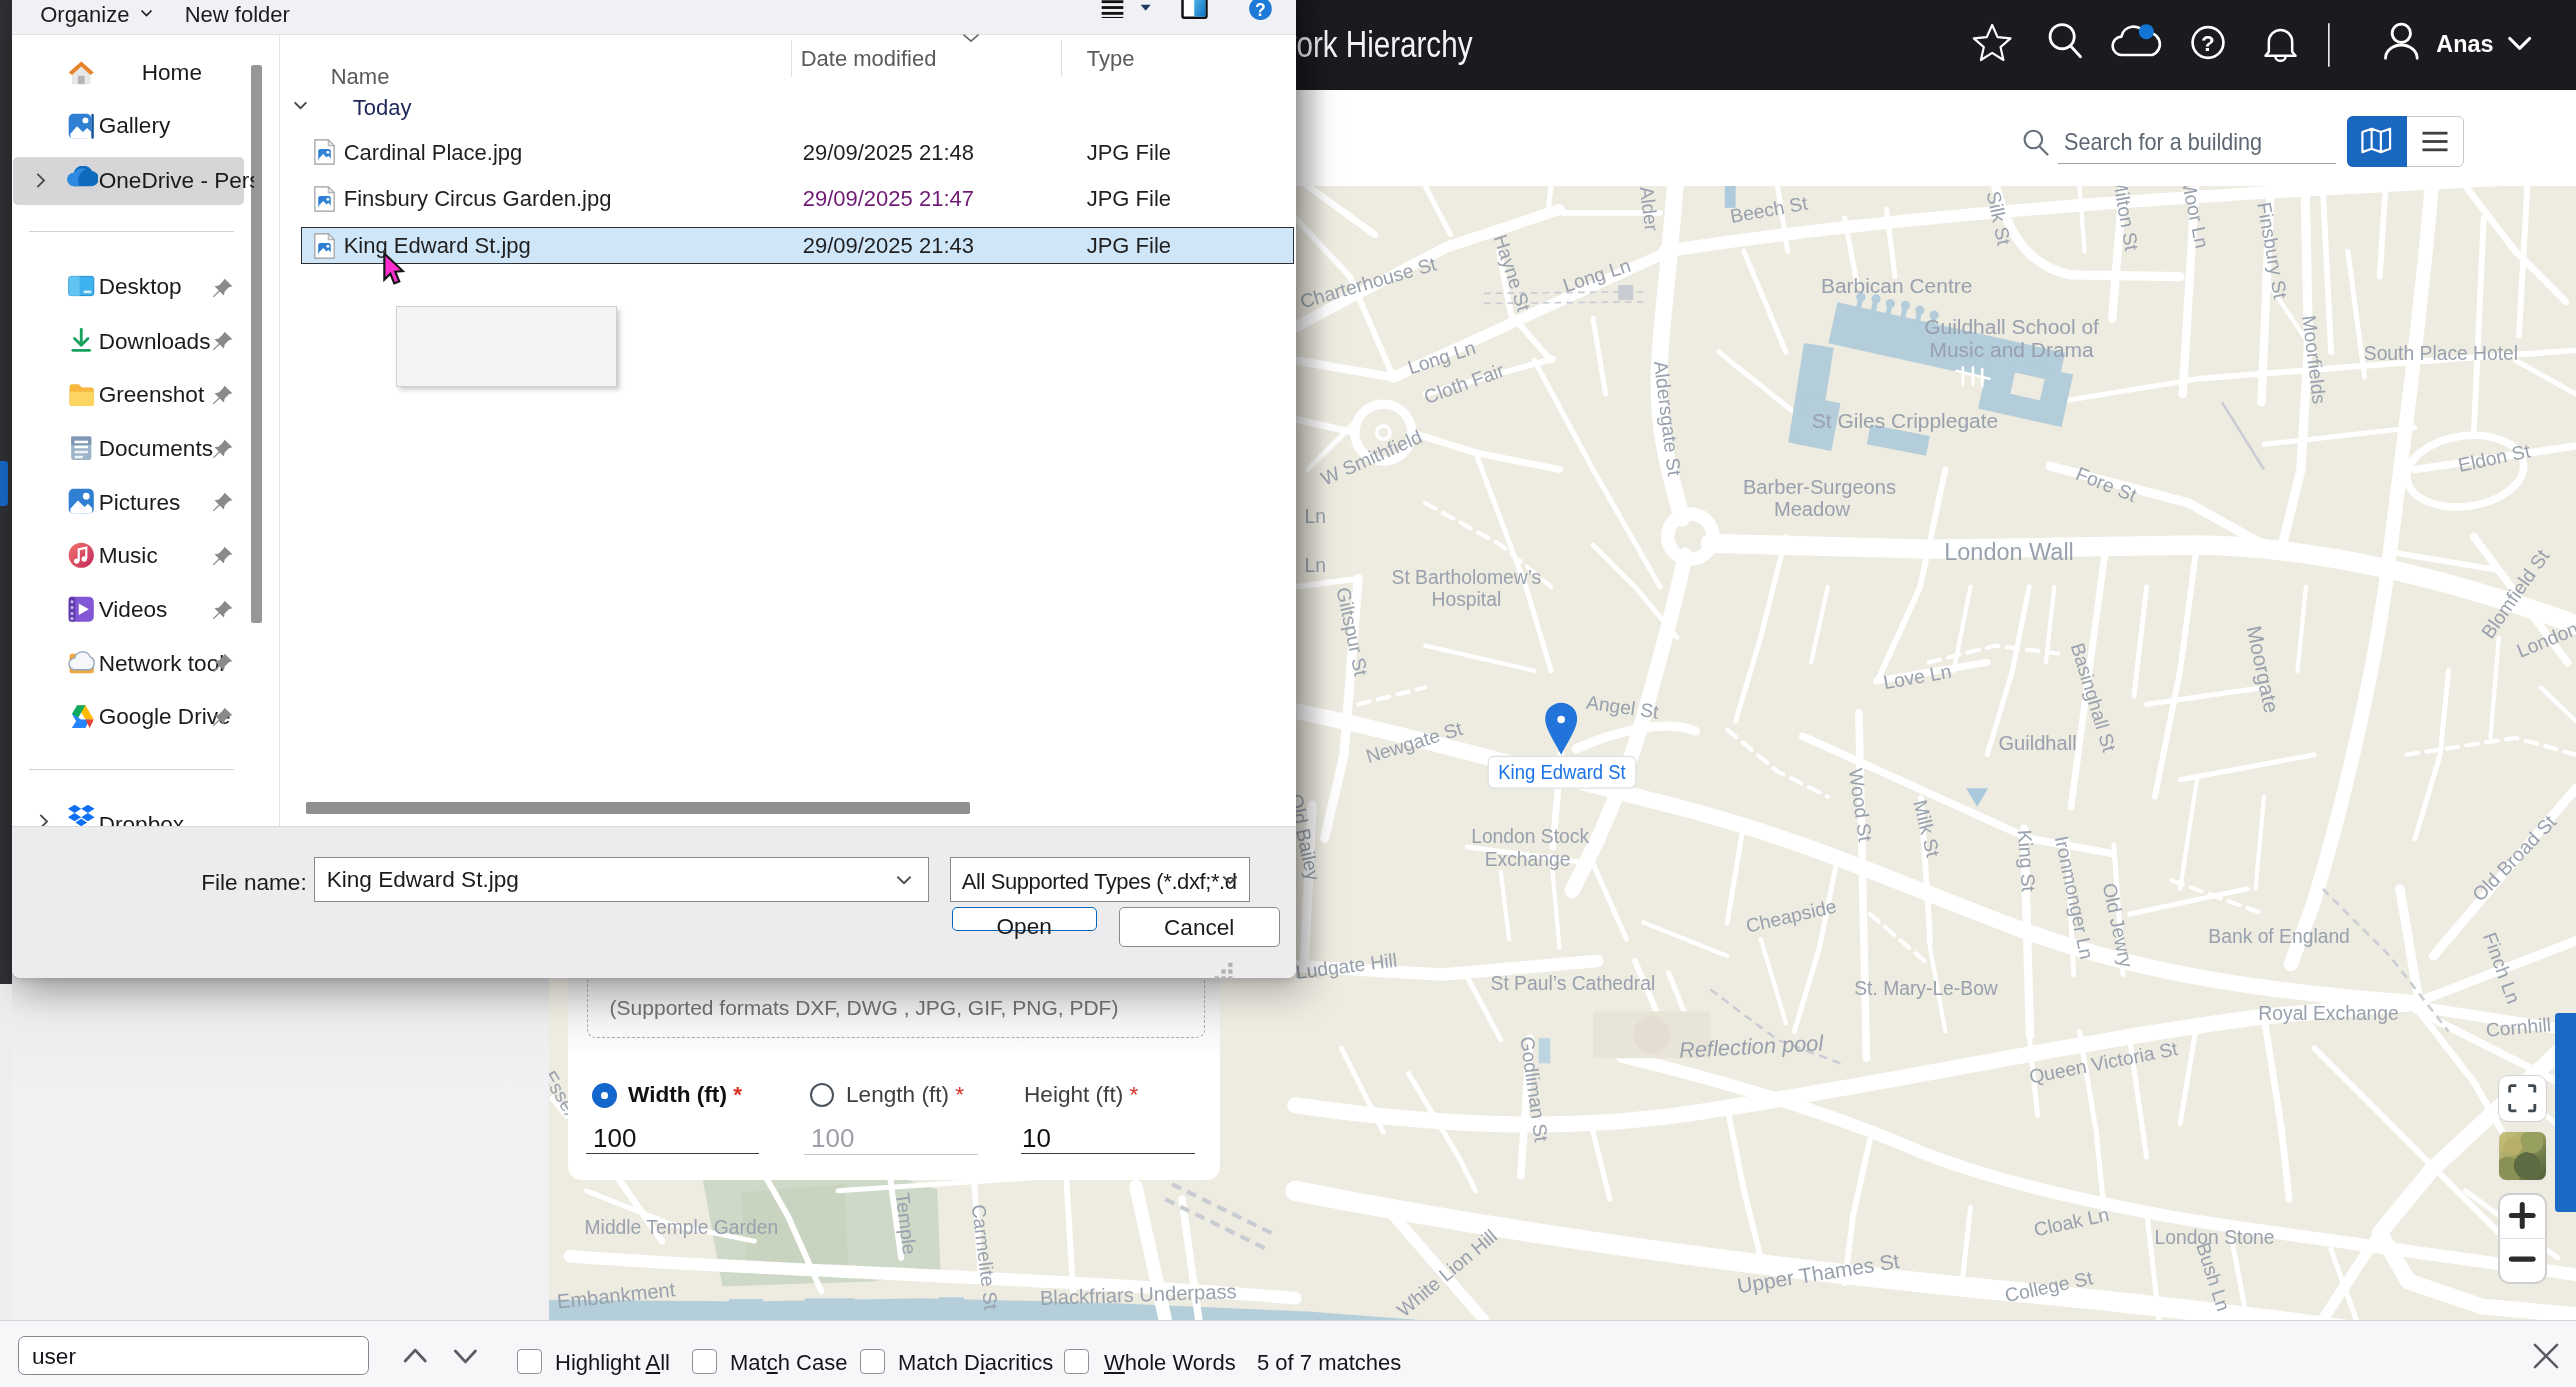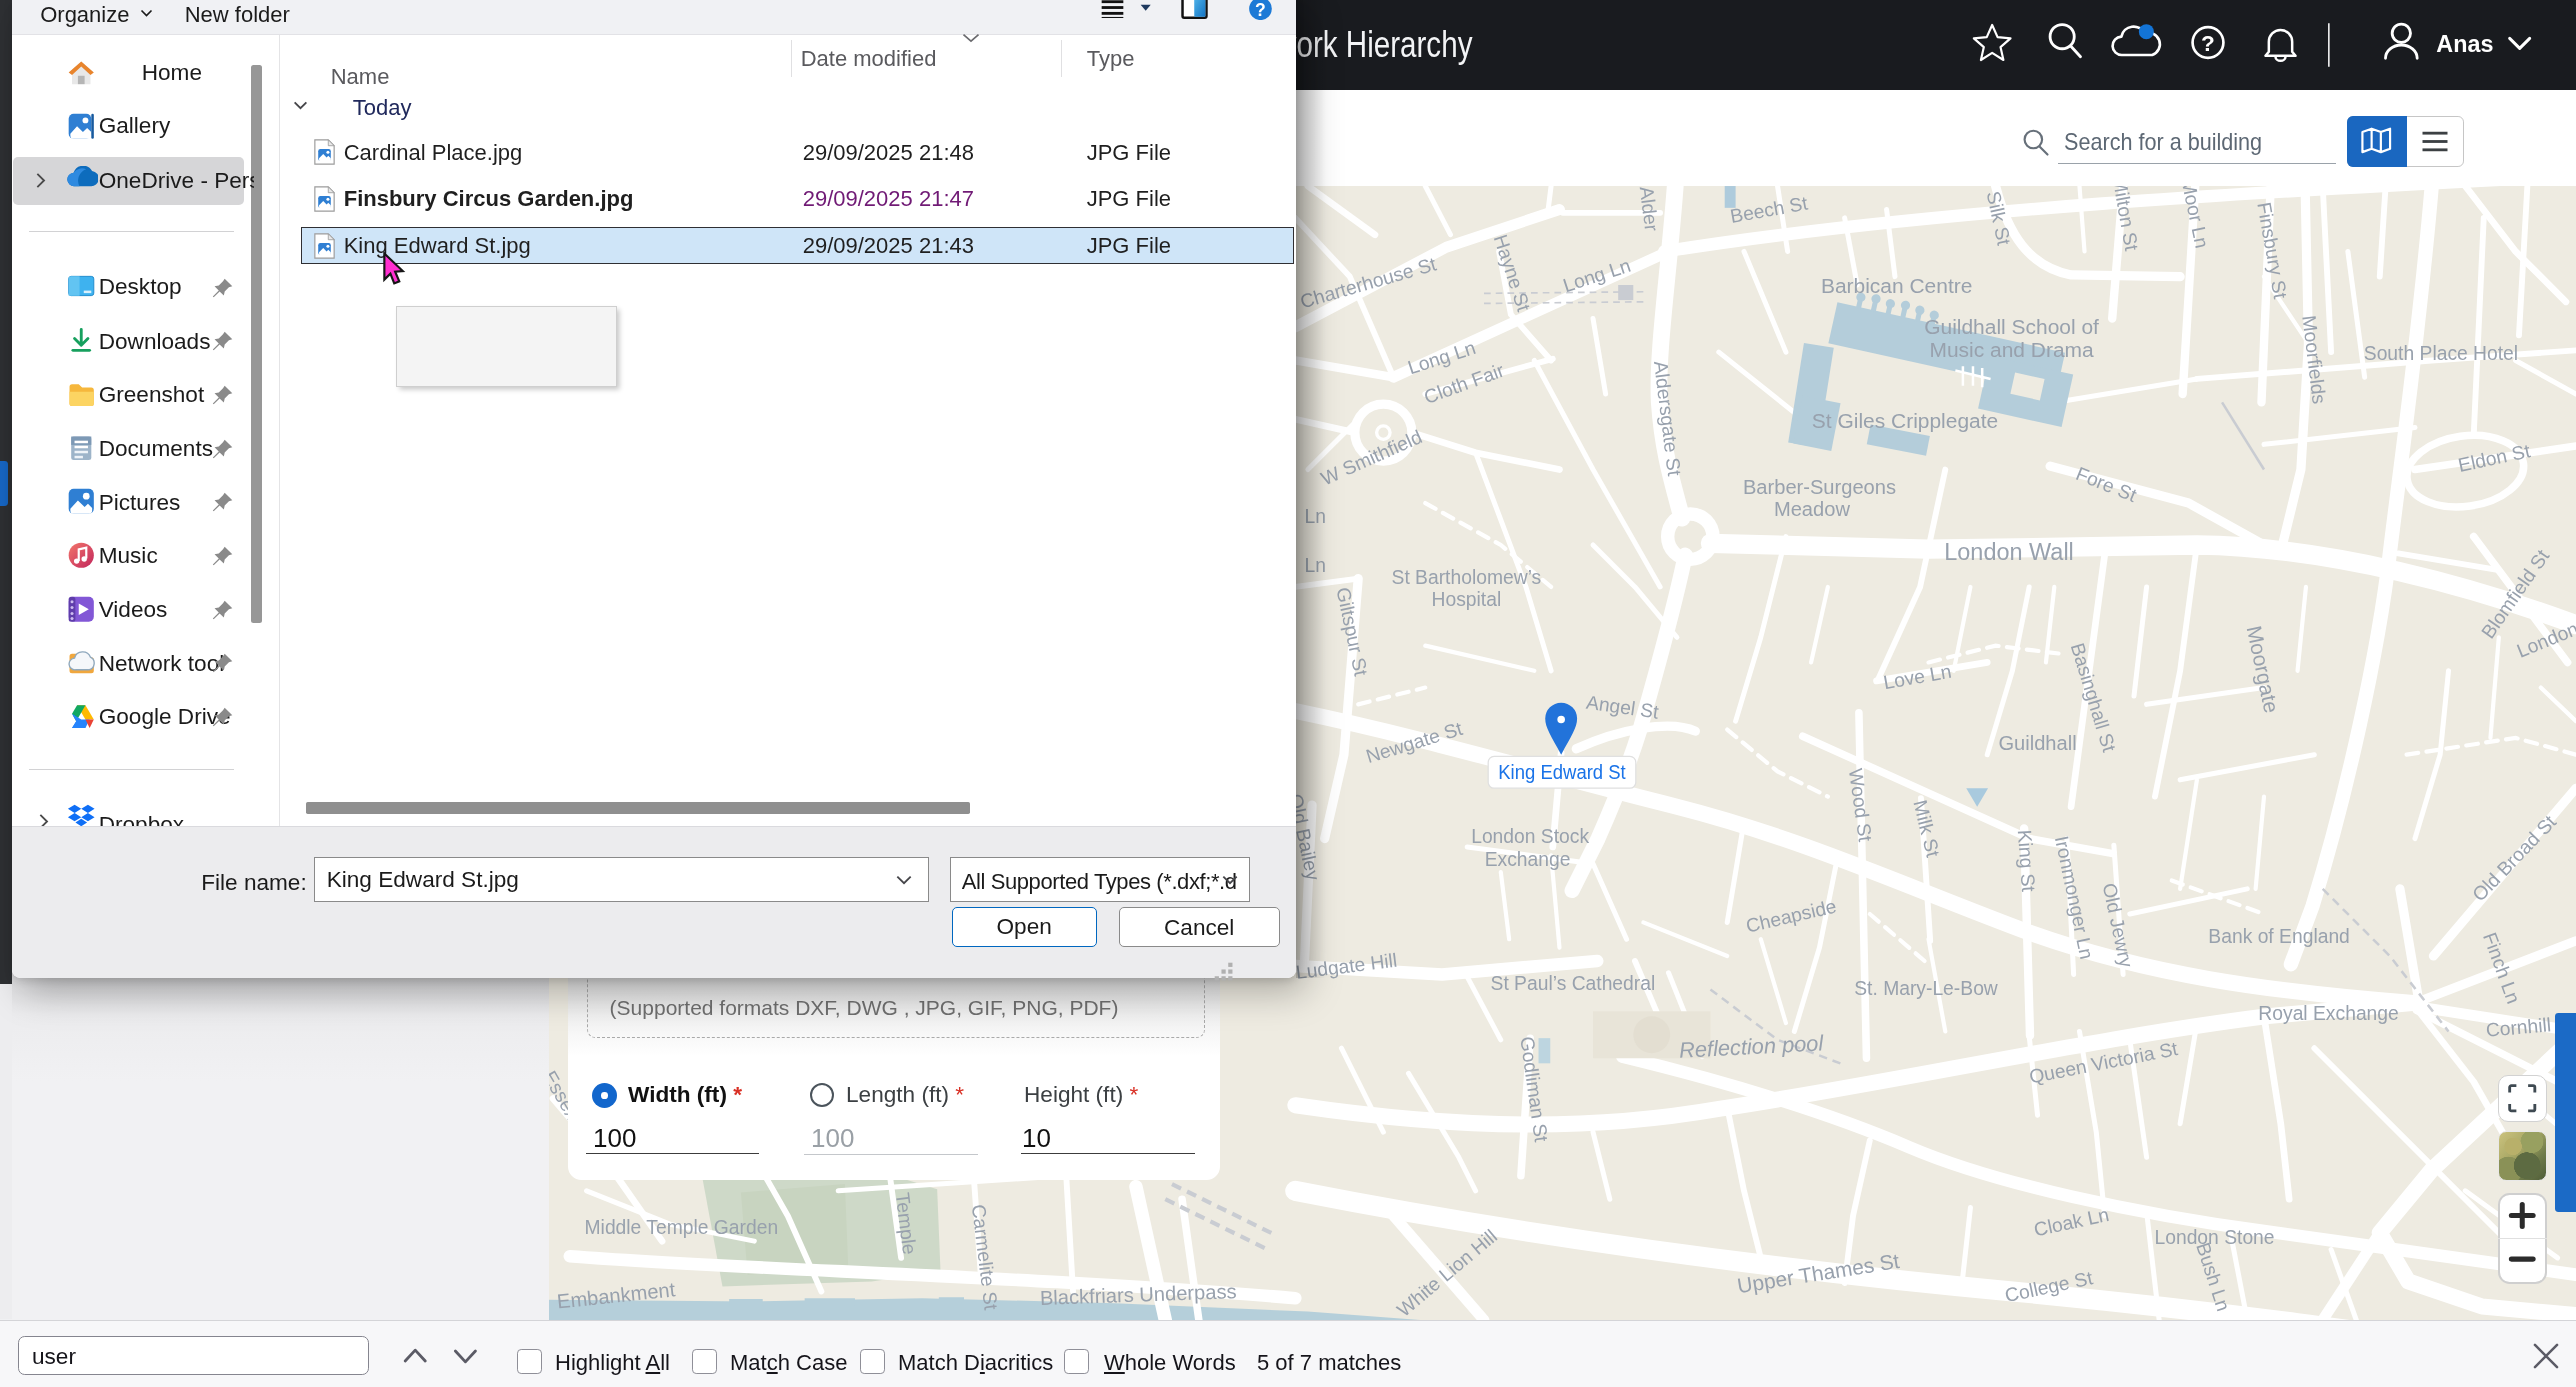--- a/index.html
+++ b/index.html
@@ -582,21 +582,21 @@
 <div class="abs" style="left:332px;top:140px;font-size:22px;color:#1f1f1f;">Cardinal Place.jpg</div>
 <div class="abs" style="left:791px;top:140px;font-size:22px;color:#1f1f1f;">29/09/2025 21:48</div>
 <div class="abs" style="left:1075px;top:140px;font-size:22px;color:#1f1f1f;">JPG File</div>
 <svg class="abs" style="left:302px;top:186px;" width="21" height="26" viewBox="0 0 25 31">
   <path d="M1 1 h16 l7 7 v22 h-23 z" fill="#ffffff" stroke="#9c9c9c" stroke-width="1.4"></path>
   <path d="M17 1 l7 7 h-7 z" fill="#e8e8e8" stroke="#9c9c9c" stroke-width="1"></path>
   <rect x="5" y="12" width="15" height="14" rx="2.5" fill="#2f7fd3"></rect>
   <path d="M6 23 l5 -5 l4 4 l2 -2 l3 3 v1.6 a2 2 0 0 1 -2 2 h-10 a2 2 0 0 1 -2 -2 z" fill="#ffffff"></path>
   <circle cx="16.6" cy="15.8" r="1.8" fill="#ffffff"></circle>
 </svg>
-<div class="abs" style="left:332px;top:186px;font-size:22px;color:#1f1f1f;font-weight:bold;">Finsbury Circus Garden.jpg</div>
+<div class="abs" style="left:332px;top:186px;font-size:22px;color:#1f1f1f;">Finsbury Circus Garden.jpg</div>
 <div class="abs" style="left:791px;top:186px;font-size:22px;color:#701a75;">29/09/2025 21:47</div>
 <div class="abs" style="left:1075px;top:186px;font-size:22px;color:#1f1f1f;">JPG File</div>
 <svg class="abs" style="left:302px;top:233px;" width="21" height="26" viewBox="0 0 25 31">
   <path d="M1 1 h16 l7 7 v22 h-23 z" fill="#ffffff" stroke="#9c9c9c" stroke-width="1.4"></path>
   <path d="M17 1 l7 7 h-7 z" fill="#e8e8e8" stroke="#9c9c9c" stroke-width="1"></path>
   <rect x="5" y="12" width="15" height="14" rx="2.5" fill="#2f7fd3"></rect>
   <path d="M6 23 l5 -5 l4 4 l2 -2 l3 3 v1.6 a2 2 0 0 1 -2 2 h-10 a2 2 0 0 1 -2 -2 z" fill="#ffffff"></path>
   <circle cx="16.6" cy="15.8" r="1.8" fill="#ffffff"></circle>
 </svg>
 <div class="abs" style="left:332px;top:233px;font-size:22px;color:#1f1f1f;">King Edward St.jpg</div>
@@ -612,21 +612,21 @@
 <div class="abs" style="left:302px;top:857px;width:615px;height:45px;background:#ffffff;border:0.8px solid #8a8a8a;box-sizing:border-box;"></div>
 <div class="abs" style="left:315px;top:867px;font-size:22.6px;color:#1b1b1b;">King Edward St.jpg</div>
 <svg class="abs" style="left:882px;top:874px;" width="20" height="13.4" viewBox="0 0 24 16">
       <path d="M4 3 l8 8 l8 -8" stroke="#46464a" stroke-width="2.2" fill="none"></path>
     </svg>
 <div class="abs" style="left:938px;top:857px;width:300px;height:45px;background:#ffffff;border:0.8px solid #8a8a8a;box-sizing:border-box;"></div>
 <div class="abs" style="left:950px;top:869px;font-size:22px;color:#1b1b1b;white-space:nowrap;width:275px;overflow:hidden;letter-spacing:-0.4px;">All Supported Types (*.dxf;*.dwg</div>
 <svg class="abs" style="left:1208px;top:874px;" width="20" height="13.4" viewBox="0 0 24 16">
       <path d="M4 3 l8 8 l8 -8" stroke="#46464a" stroke-width="2.2" fill="none"></path>
     </svg>
-<div class="abs" style="left:940px;top:907px;width:145px;height:40px;background:#ffffff;border:1.7px solid #0067c0;border-radius:5px;box-sizing:border-box;text-align:center;font-size:22.6px;color:#1b1b1b;line-height:37px;">Open</div>
+<div class="abs" style="left:940px;top:907px;width:145px;height:24px;background:#ffffff;border:1.7px solid #0067c0;border-radius:5px;box-sizing:border-box;text-align:center;font-size:22.6px;color:#1b1b1b;line-height:37px;">Open</div>
 <div class="abs" style="left:1107px;top:907px;width:161px;height:40px;background:#ffffff;border:0.8px solid #8a8a8a;border-radius:5px;box-sizing:border-box;text-align:center;font-size:22.6px;color:#1b1b1b;line-height:39px;">Cancel</div>
 <svg class="abs" style="left:1201px;top:961px;" width="22" height="22" viewBox="0 0 26 26">
   <g fill="#b0b0b0">
         <rect x="18" y="2" width="5" height="5"></rect>
         <rect x="10" y="10" width="5" height="5"></rect>
         <rect x="18" y="10" width="5" height="5"></rect>
         <rect x="2" y="18" width="5" height="5"></rect>
         <rect x="10" y="18" width="5" height="5"></rect>
         <rect x="18" y="18" width="5" height="5"></rect>
       </g>

